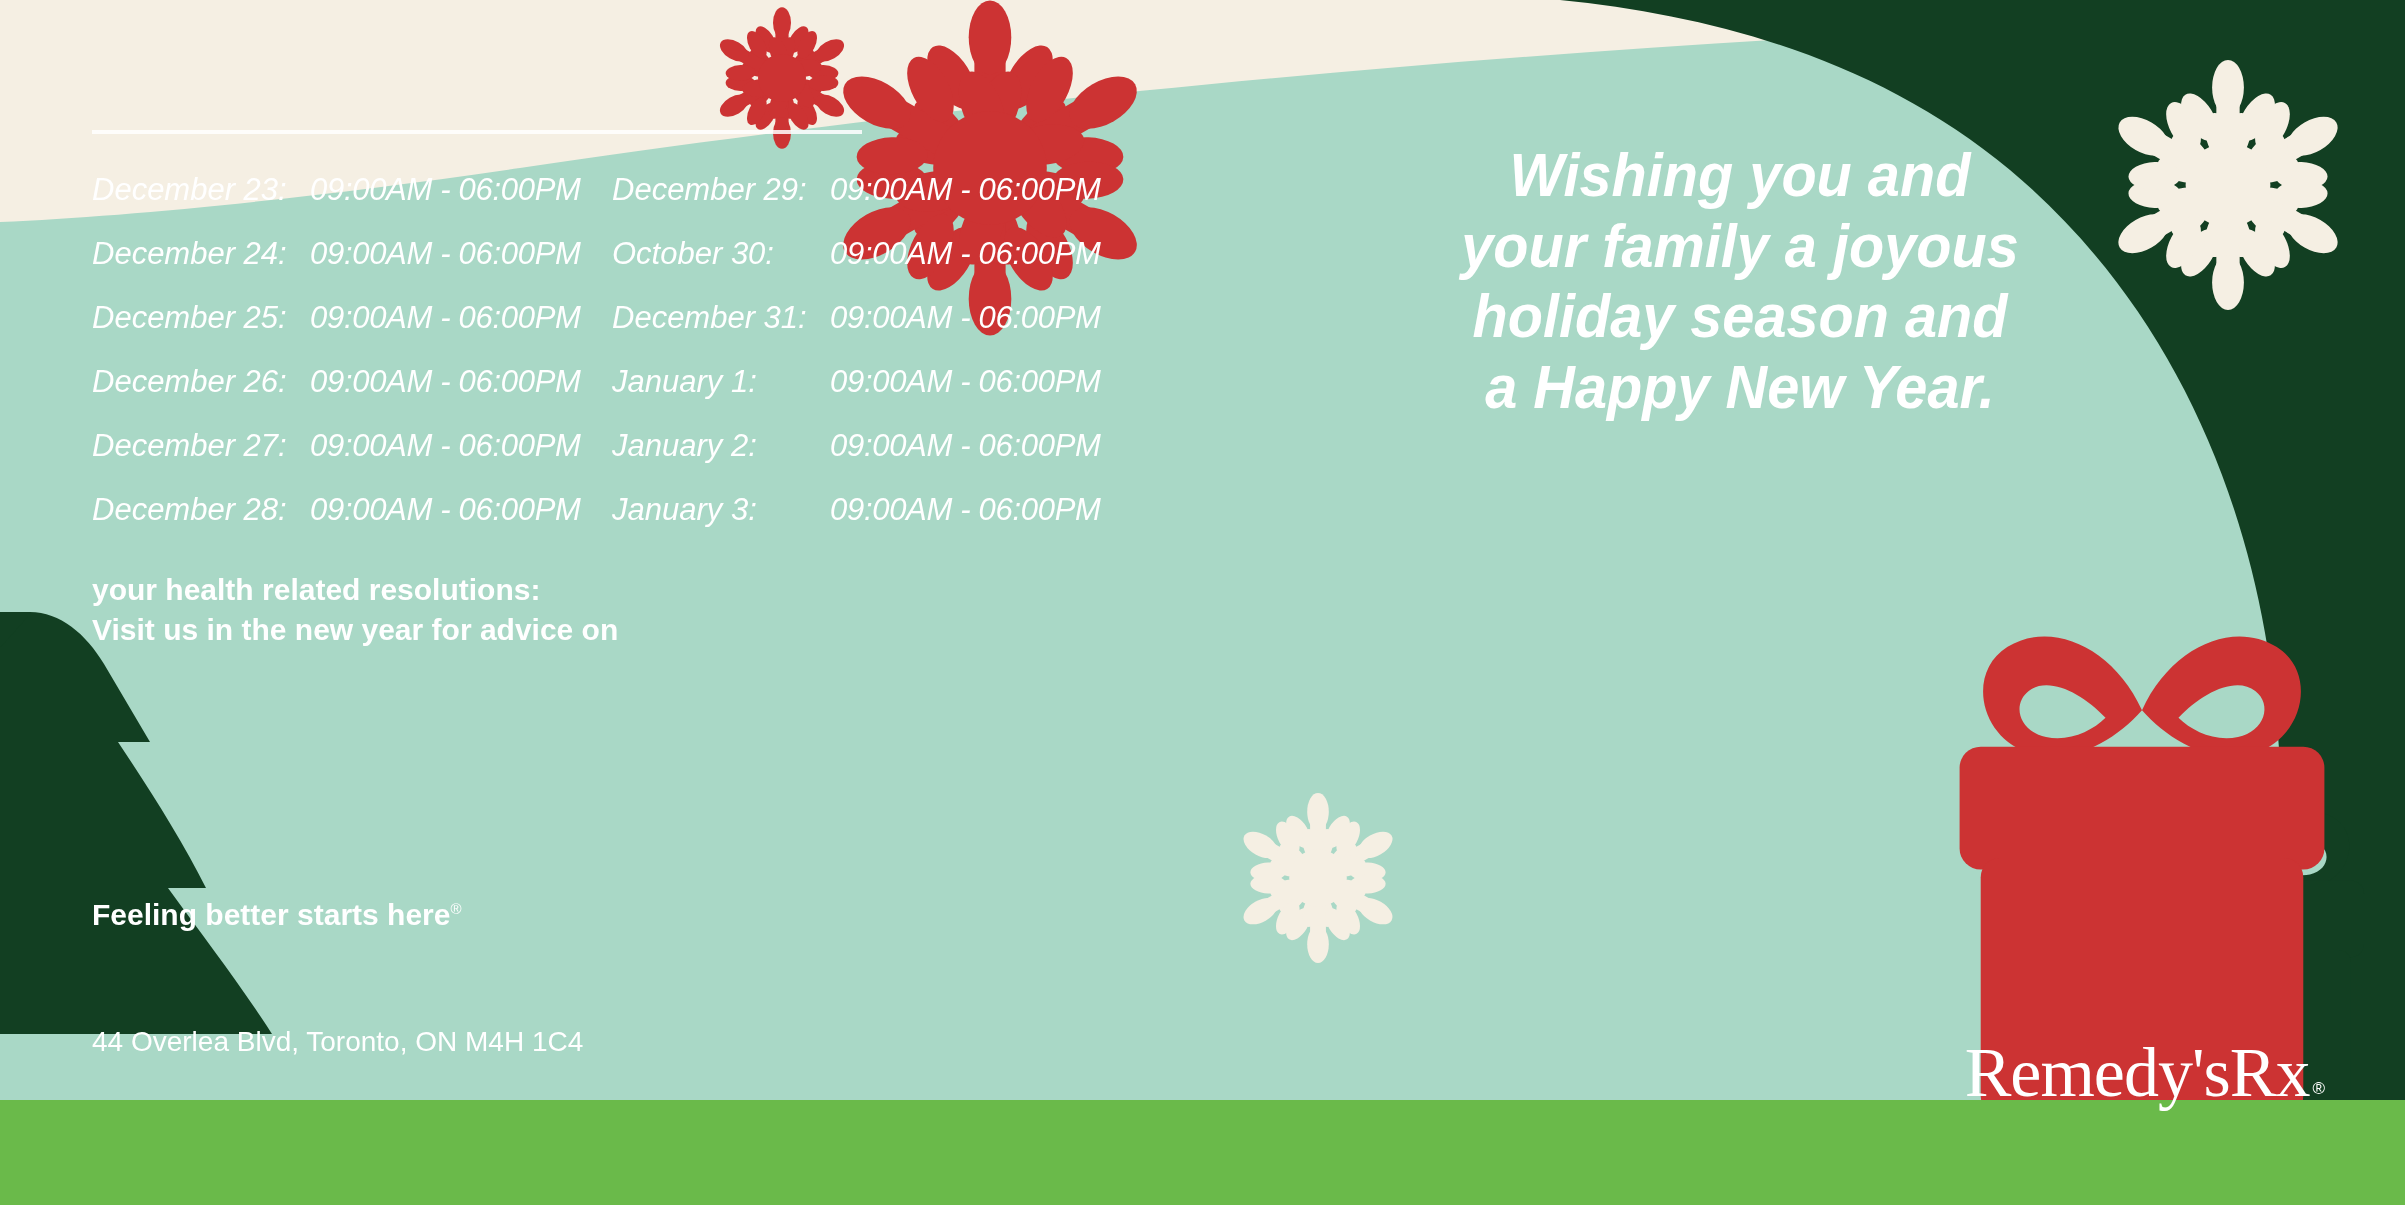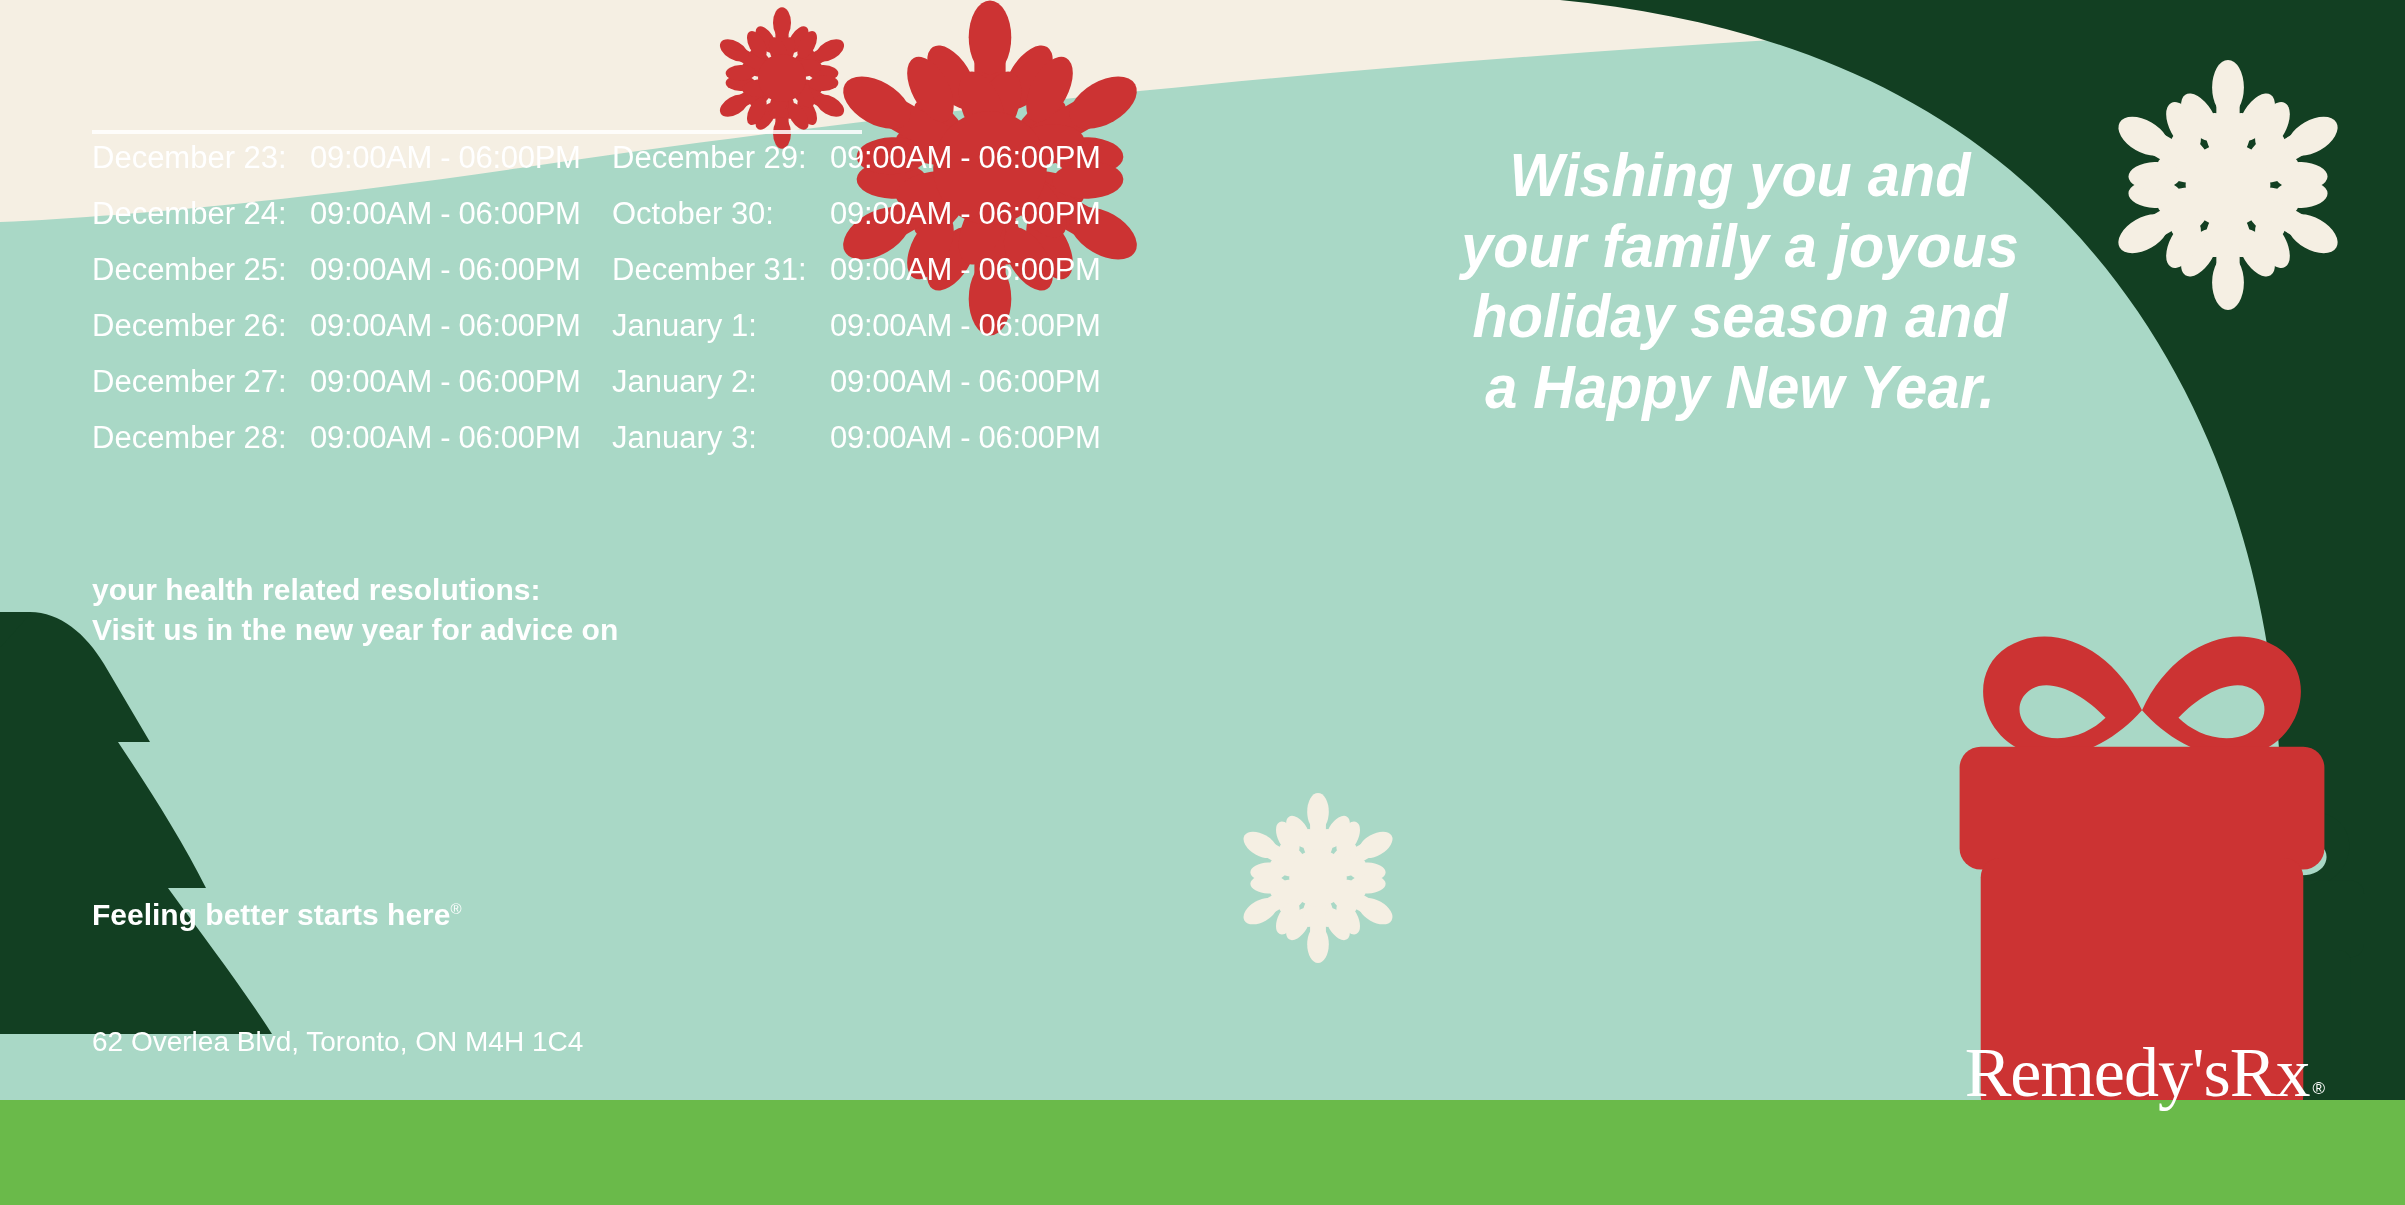--- a/index.html
+++ b/index.html
@@ -42,23 +42,25 @@
   .hours-title {
     color: #ffffff;
     font-size: 44px;
     font-weight: bold;
     letter-spacing: -0.2px;
     padding: 8px 0 10px 0;
     line-height: 1.05;
     white-space: nowrap;
   }
   .hours-grid {
+    margin-top: 32px;
     display: grid;
     grid-template-columns: 520px 520px;
-    row-gap: 8px;
+    row-gap: 16px;
+    font-style: italic;
   }
   .hours-cell {
     display: flex;
     align-items: baseline;
     height: 48px;
     color: #ffffff;
     font-size: 31px;
     line-height: 48px;
     white-space: nowrap;
   }
@@ -315,18 +317,18 @@
   <div class="greeting">
     <span class="gline">Wishing you and</span>
     <span class="gline">your family a joyous</span>
     <span class="gline">holiday season and</span>
     <span class="gline">a Happy New Year.</span>
   </div>
 
   <div class="footer"></div>
 
   <div class="footer-info">
-    <div class="store-addr">62 Overlea Blvd, Toronto, ON  M4H 1C4</div>
+    <div class="store-addr">44 Overlea Blvd, Toronto, ON  M4H 1C4</div>
   </div>
 
   <div class="logo"><span>Remedy'sRx</span><sup>®</sup></div>
 
 </div>
 
 </body></html>

